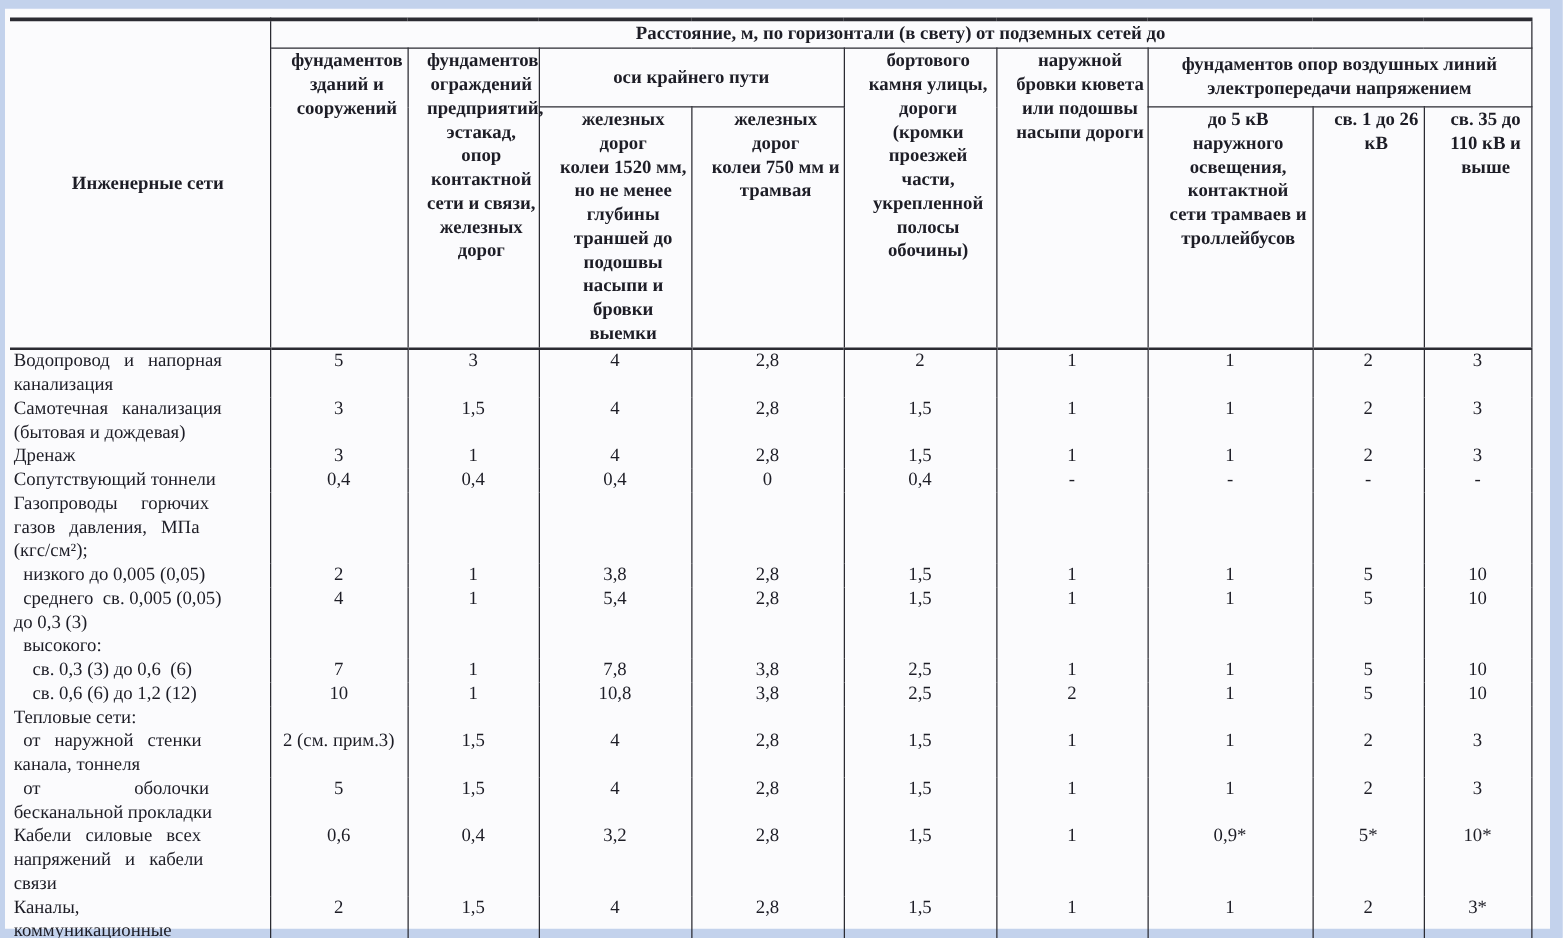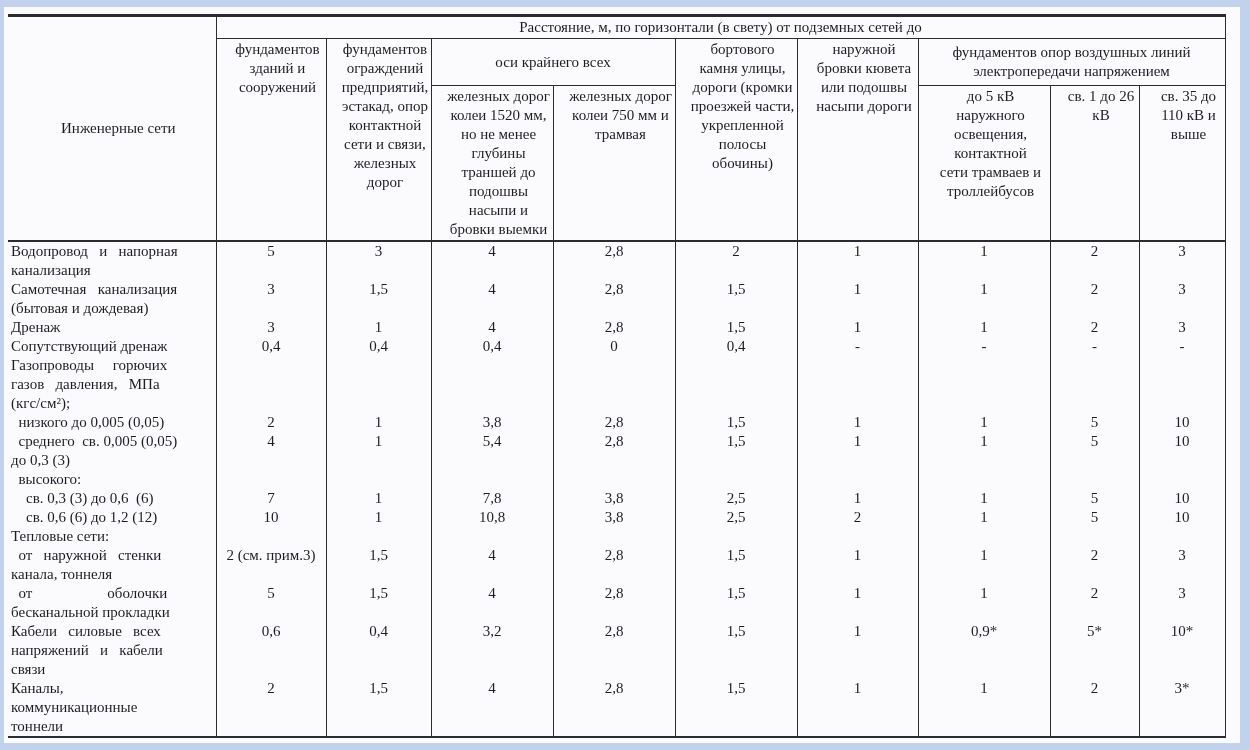--- a/index.html
+++ b/index.html
@@ -28,20 +28,21 @@
     font-size: 15px;
     font-weight: normal;
     color: #1d1d26;
   }
   th {
     border: 1.5px solid #2b2b32;
     padding: 1px 2px;
     text-align: center;
     white-space: pre-line;
     line-height: 19px;
+    font-weight: bold;
   }
   .row-top th { height: 21px; line-height: 19px; padding: 0 2px; }
   .row-groups { height: 47px; }
   th.corner { vertical-align: middle; border-left: none; }
   th.mid { vertical-align: middle; }
   th.top { vertical-align: top; }
   th.deep { border-bottom: 2.5px solid #2b2b32; padding-left: 15px; }
   td {
     border-left: 1.5px solid #2b2b32;
     border-right: 1.5px solid #2b2b32;
@@ -88,21 +89,21 @@
 зданий и
 сооружений</th>
         <th class="top deep" rowspan="2">фундаментов
 ограждений
 предприятий,
 эстакад, опор
 контактной
 сети и связи,
 железных
 дорог</th>
-        <th class="mid" colspan="2">оси крайнего всех</th>
+        <th class="mid" colspan="2">оси крайнего пути</th>
         <th class="top deep" rowspan="2">бортового
 камня улицы,
 дороги (кромки
 проезжей части,
 укрепленной
 полосы
 обочины)</th>
         <th class="top deep" rowspan="2">наружной
 бровки кювета
 или подошвы
@@ -168,21 +169,21 @@
           <td class="c-val">1</td>
           <td class="c-val">4</td>
           <td class="c-val">2,8</td>
           <td class="c-val">1,5</td>
           <td class="c-val">1</td>
           <td class="c-val">1</td>
           <td class="c-val">2</td>
           <td class="c-val">3</td>
         </tr>
         <tr>
-          <td class="c-name">Сопутствующий дренаж</td>
+          <td class="c-name">Сопутствующий тоннели</td>
           <td class="c-val">0,4</td>
           <td class="c-val">0,4</td>
           <td class="c-val">0,4</td>
           <td class="c-val">0</td>
           <td class="c-val">0,4</td>
           <td class="c-val">-</td>
           <td class="c-val">-</td>
           <td class="c-val">-</td>
           <td class="c-val">-</td>
         </tr>

